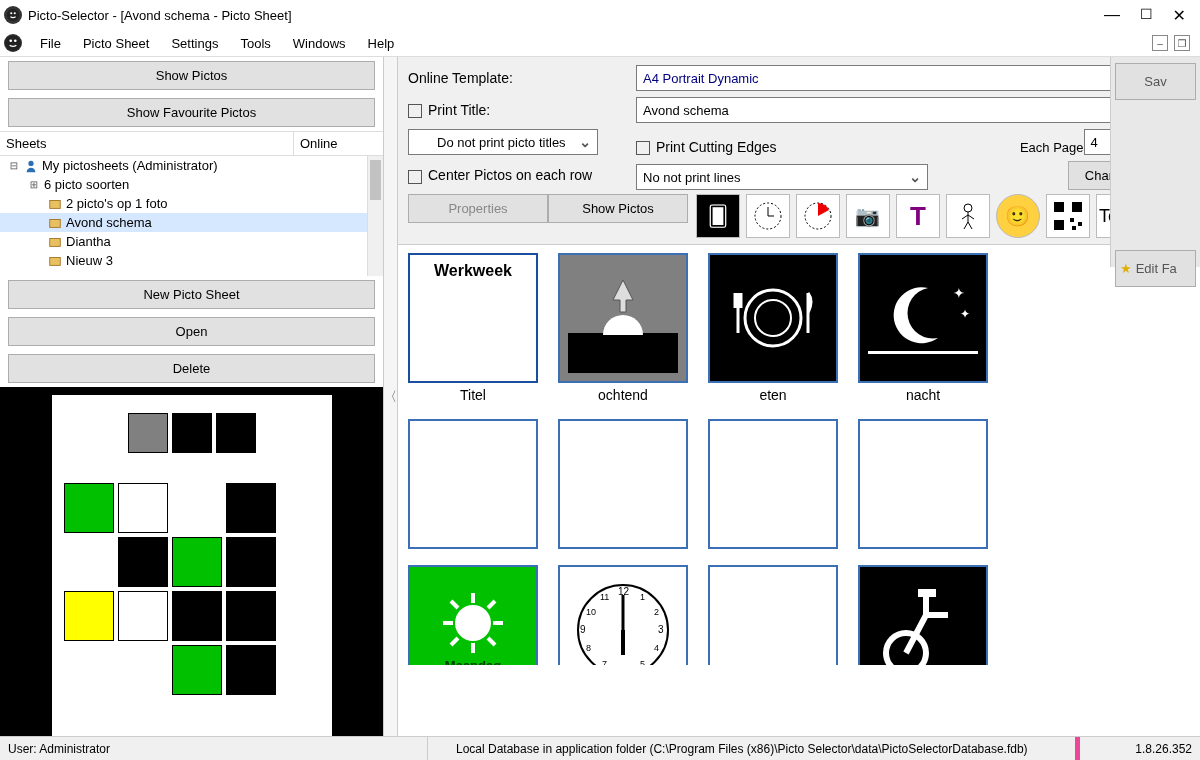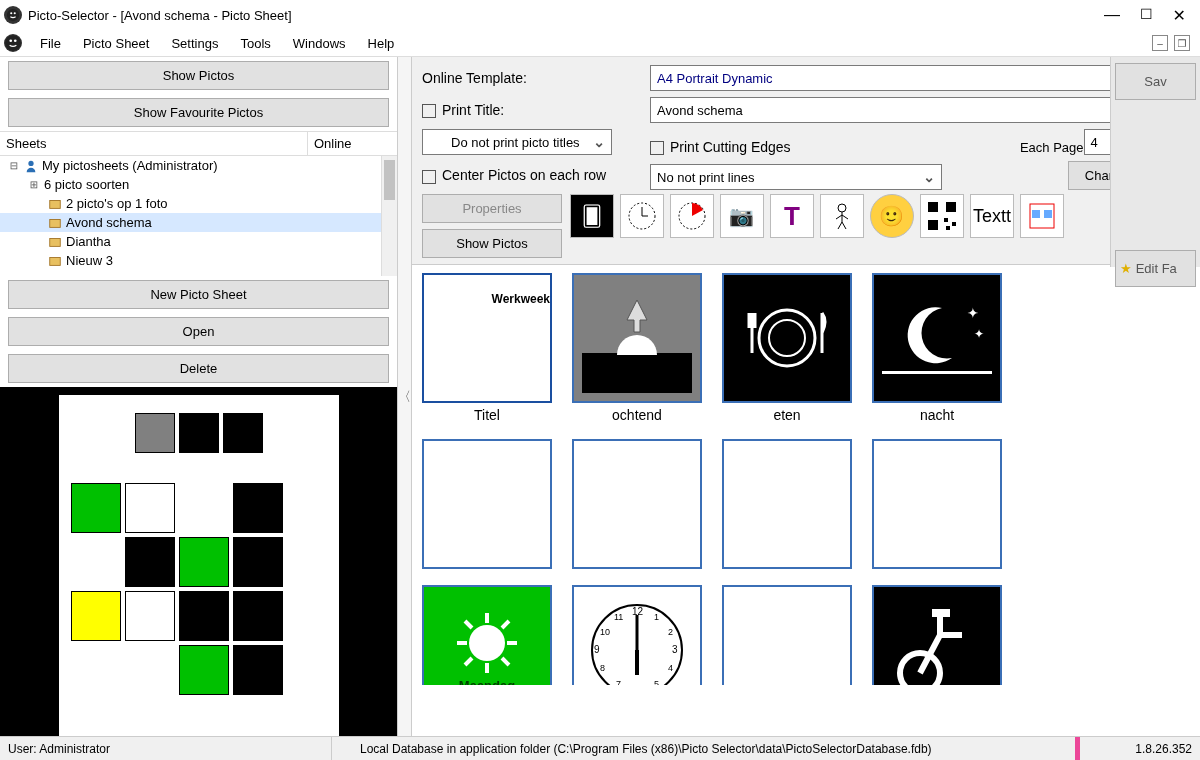--- a/index.html
+++ b/index.html
@@ -57,21 +57,21 @@
   .form label { font-size:14px; }
   .select { border:1px solid #7a7a7a; background:#fff; height:26px; display:flex; align-items:center; padding:0 6px; justify-content:space-between;}
   .select.dark { color:#000080; }
   .chev { color:#000080; font-size:14px; font-weight:bold;}
   .input { border:1px solid #7a7a7a; background:#fff; height:26px; padding:0 6px; display:flex; align-items:center;}
   .chk { width:14px; height:14px; border:1px solid #555; display:inline-block; margin-right:6px; vertical-align:middle;}
   .row2 { display:flex; align-items:flex-end; }
   .small-select{ border:1px solid #7a7a7a; background:#fff; height:26px; width:50px; display:flex; align-items:center; justify-content:space-between; padding:0 6px;}
   
   .toolbar-area{ display:flex; gap:8px; padding:0 10px 6px 10px; align-items:flex-start;}
-  .toolbar-left{ display:flex; flex-direction:column; gap:6px;}
+  .toolbar-left{ display:flex; flex-direction:row; }
   .toolbar-left .btn { width:140px; }
   .tool-icons{ display:flex; gap:6px; align-items:center;}
   .tool { width:44px; height:44px; border:1px solid #bbb; background:#fff; display:flex; align-items:center; justify-content:center; font-size:20px;}
   
   .side-panel { position:absolute; right:0; top:0; width:90px; background:#e8e8e8; border-left:1px solid #ccc; padding:6px 0; display:flex; flex-direction:column; gap:150px; align-items:stretch; height:210px;}
   .side-panel .btn { margin:0 4px; padding:10px 4px; color:#555;}
   
   .canvas { flex:1; background:#fff; border-top:1px solid #ccc; padding:8px 10px; overflow:hidden;}
   .picto-row { display:flex; gap:20px; margin-bottom:16px;}
   .picto-cell { width:130px; }
@@ -319,21 +319,21 @@
             <span style="color:#e0b000;">★</span>
             <span>Edit Fa</span>
           </div>
       </div>
     </div>
 
     <div class="canvas">
 
       <div class="picto-row">
         <div class="picto-cell">
-          <div class="picto-box sel" style="align-items:flex-start;padding-top:17px;font-weight:bold;font-size:12px;justify-content:flex-end;">
+          <div class="picto-box sel" style="align-items:flex-start;padding-top:7px;font-weight:bold;font-size:16px;">
               <span>Werkweek</span>
             </div>
           <div class="picto-label">Titel</div>
         </div>
         <div class="picto-cell">
           <div class="picto-box pic-morning">
               <svg width="110" height="110" viewBox="0 0 110 110">
                 <rect x="0" y="70" width="110" height="40" fill="#000"></rect>
                 <path d="M55 72 a20 20 0 0 1 40 0 Z" fill="#fff" transform="translate(-20,0)"></path>
                 <path d="M50 45 l10 -20 l10 20 l-7 0 l0 12 l-6 0 l0 -12 Z" fill="#ddd" stroke="#555" transform="translate(-5,-8)"></path>
@@ -432,16 +432,16 @@
                 <rect x="50" y="14" width="18" height="8" fill="#fff"></rect>
               </svg>
             </div>
           </div>
       </div>
     </div>
   </div>
 </div>
 
 <div class="status">
-  <div class="cell" style="width:332px;">User: Administrator</div>
+  <div class="cell" style="width:428px;">User: Administrator</div>
   <div class="cell stretch">Local Database in application folder (C:\Program Files (x86)\Picto Selector\data\PictoSelectorDatabase.fdb)</div>
   <div class="cell ver">1.8.26.352</div>
 </div>
 
 </body></html>

